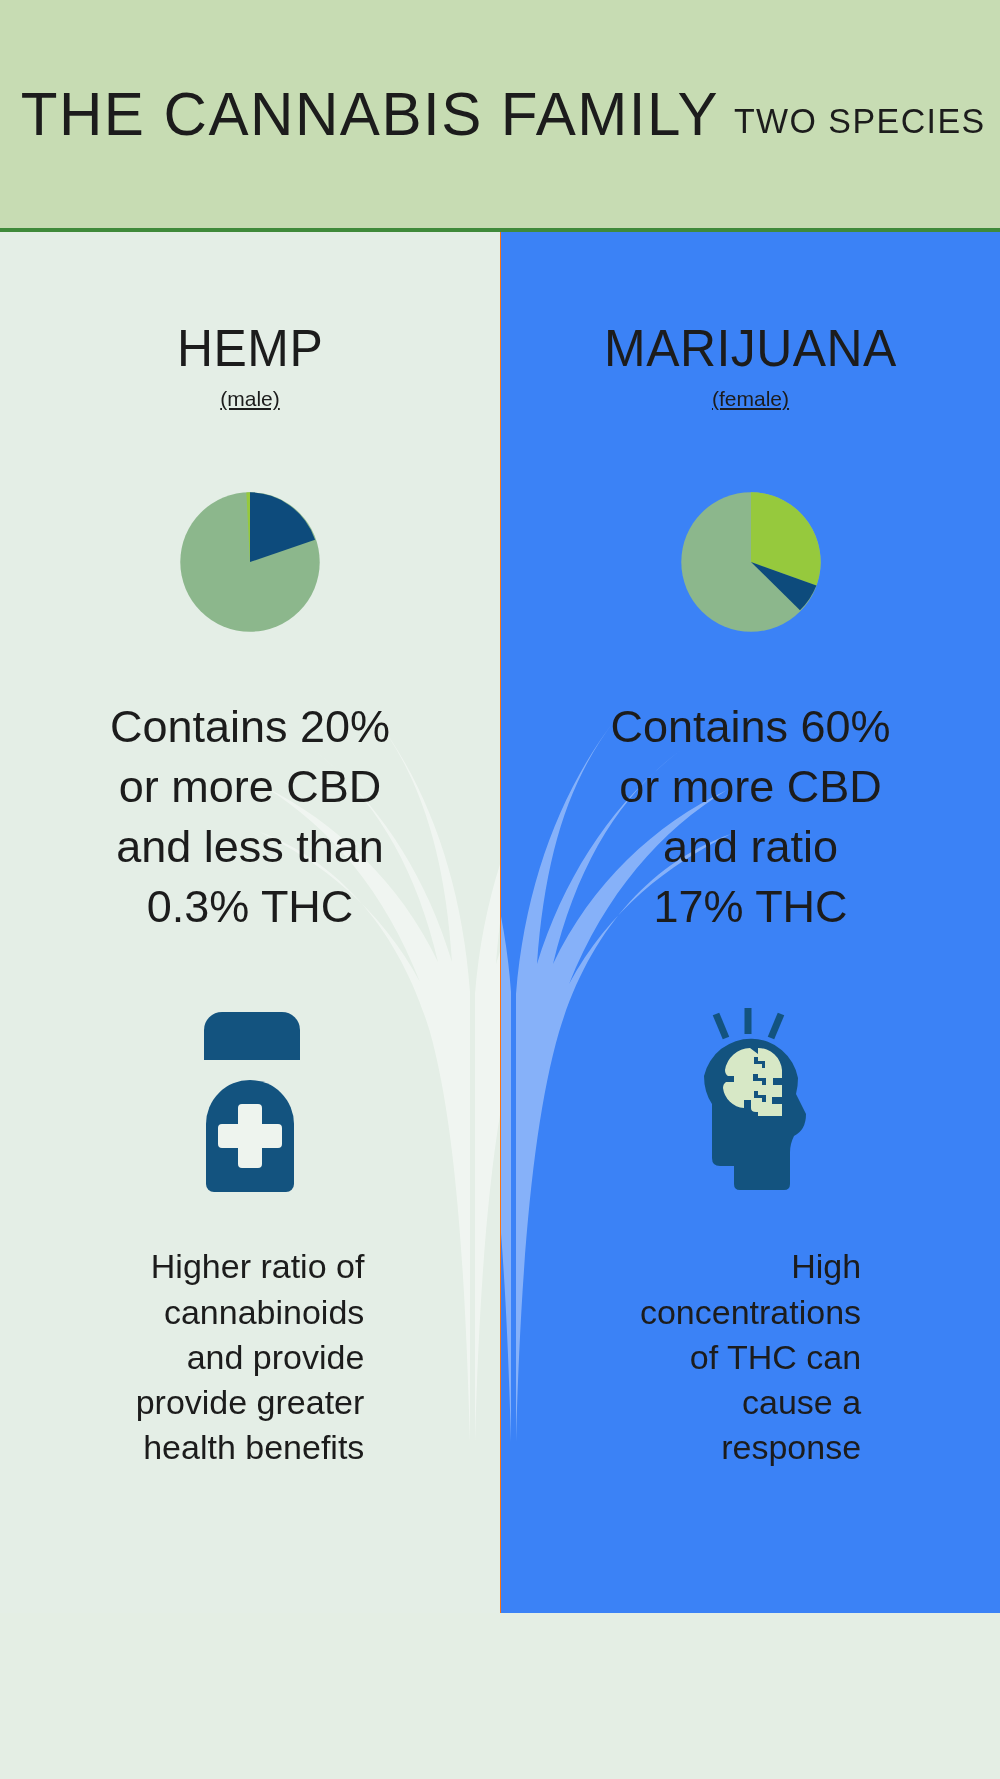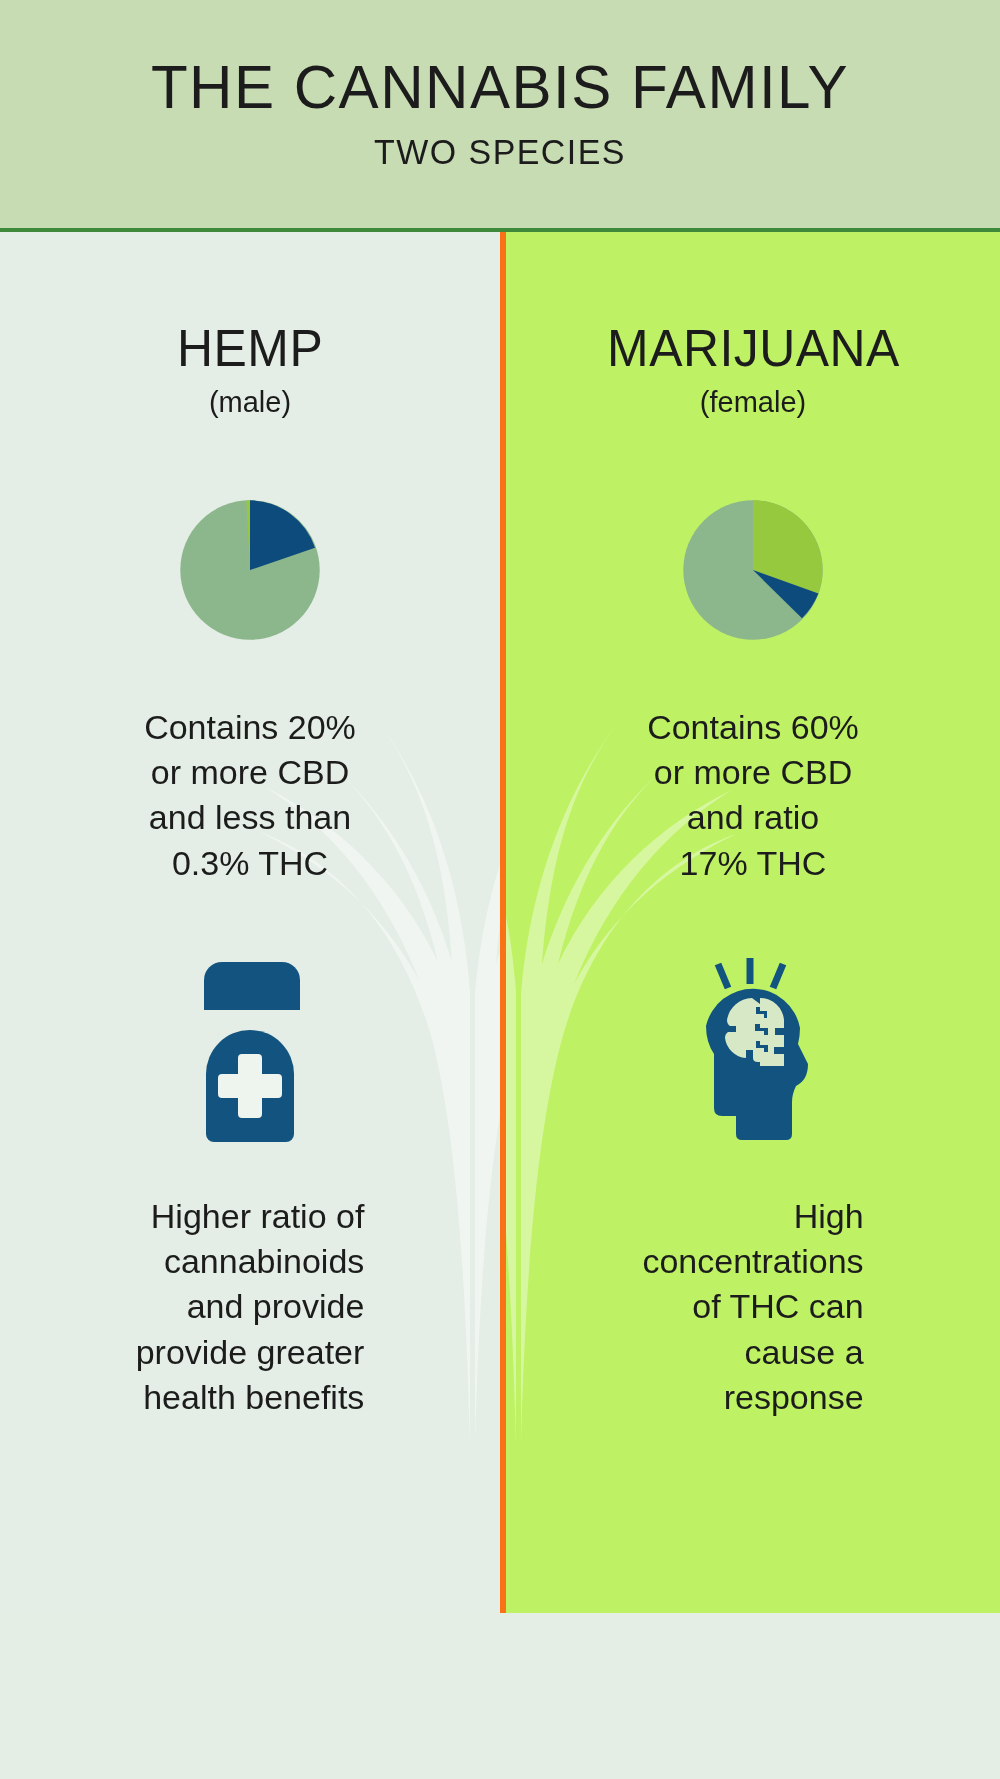--- a/index.html
+++ b/index.html
@@ -15,22 +15,22 @@
     overflow:hidden;
   }
 
   
   #header{
     position:absolute;left:0;top:0;
     width:1000px;height:232px;
     background:#c7dcb3;
     border-bottom:4px solid #3f8a3a;
     box-sizing:border-box;
-    display:flex;flex-direction:column;
-    justify-content:center;
+    display:flex;flex-direction:row;
+    align-items:center;justify-content:center;
   }
   #header-title{
     font-size:62px;
     letter-spacing:1.5px;
     color:#1c1c1c;
     font-weight:400;
     line-height:1.0;
     text-align:center;
     font-family:"Liberation Sans", sans-serif;
     transform:scaleX(0.97);
@@ -51,21 +51,21 @@
     width:1000px;height:1381px;
     display:flex;
   }
   .col{
     position:relative;
     width:500px;height:100%;
     box-sizing:border-box;
     overflow:hidden;
   }
   #col-hemp{background:#e4eee6;}
-  #col-marijuana{background:#bef264;border-left:6px solid #f97316;}
+  #col-marijuana{background:#3b82f6;border-left:1px solid #f97316;}
 
   
   .leaf-wm{
     position:absolute;
     pointer-events:none;
     opacity:1;
   }
 
   .col-inner{
     position:relative;z-index:2;
@@ -76,31 +76,32 @@
 
   .col-title{
     font-size:52px;
     color:#1c1c1c;
     letter-spacing:0.5px;
     margin-top:90px;
     line-height:1;
     transform:scaleX(0.96);
   }
   .col-sub{
-    font-size:29px;
+    font-size:21px;
     color:#1c1c1c;
     margin-top:14px;
     line-height:1;
+    text-decoration:underline;
   }
 
   .pie-wrap{margin-top:70px;}
 
   .fact{
     margin-top:48px;
-    font-size:34px;
+    font-size:45px;
     line-height:1.33;
     color:#1c1c1c;
     text-align:center;
     max-width:330px;
   }
 
   .icon-wrap{margin-top:72px;}
 
   .fact2{
     margin-top:46px;

